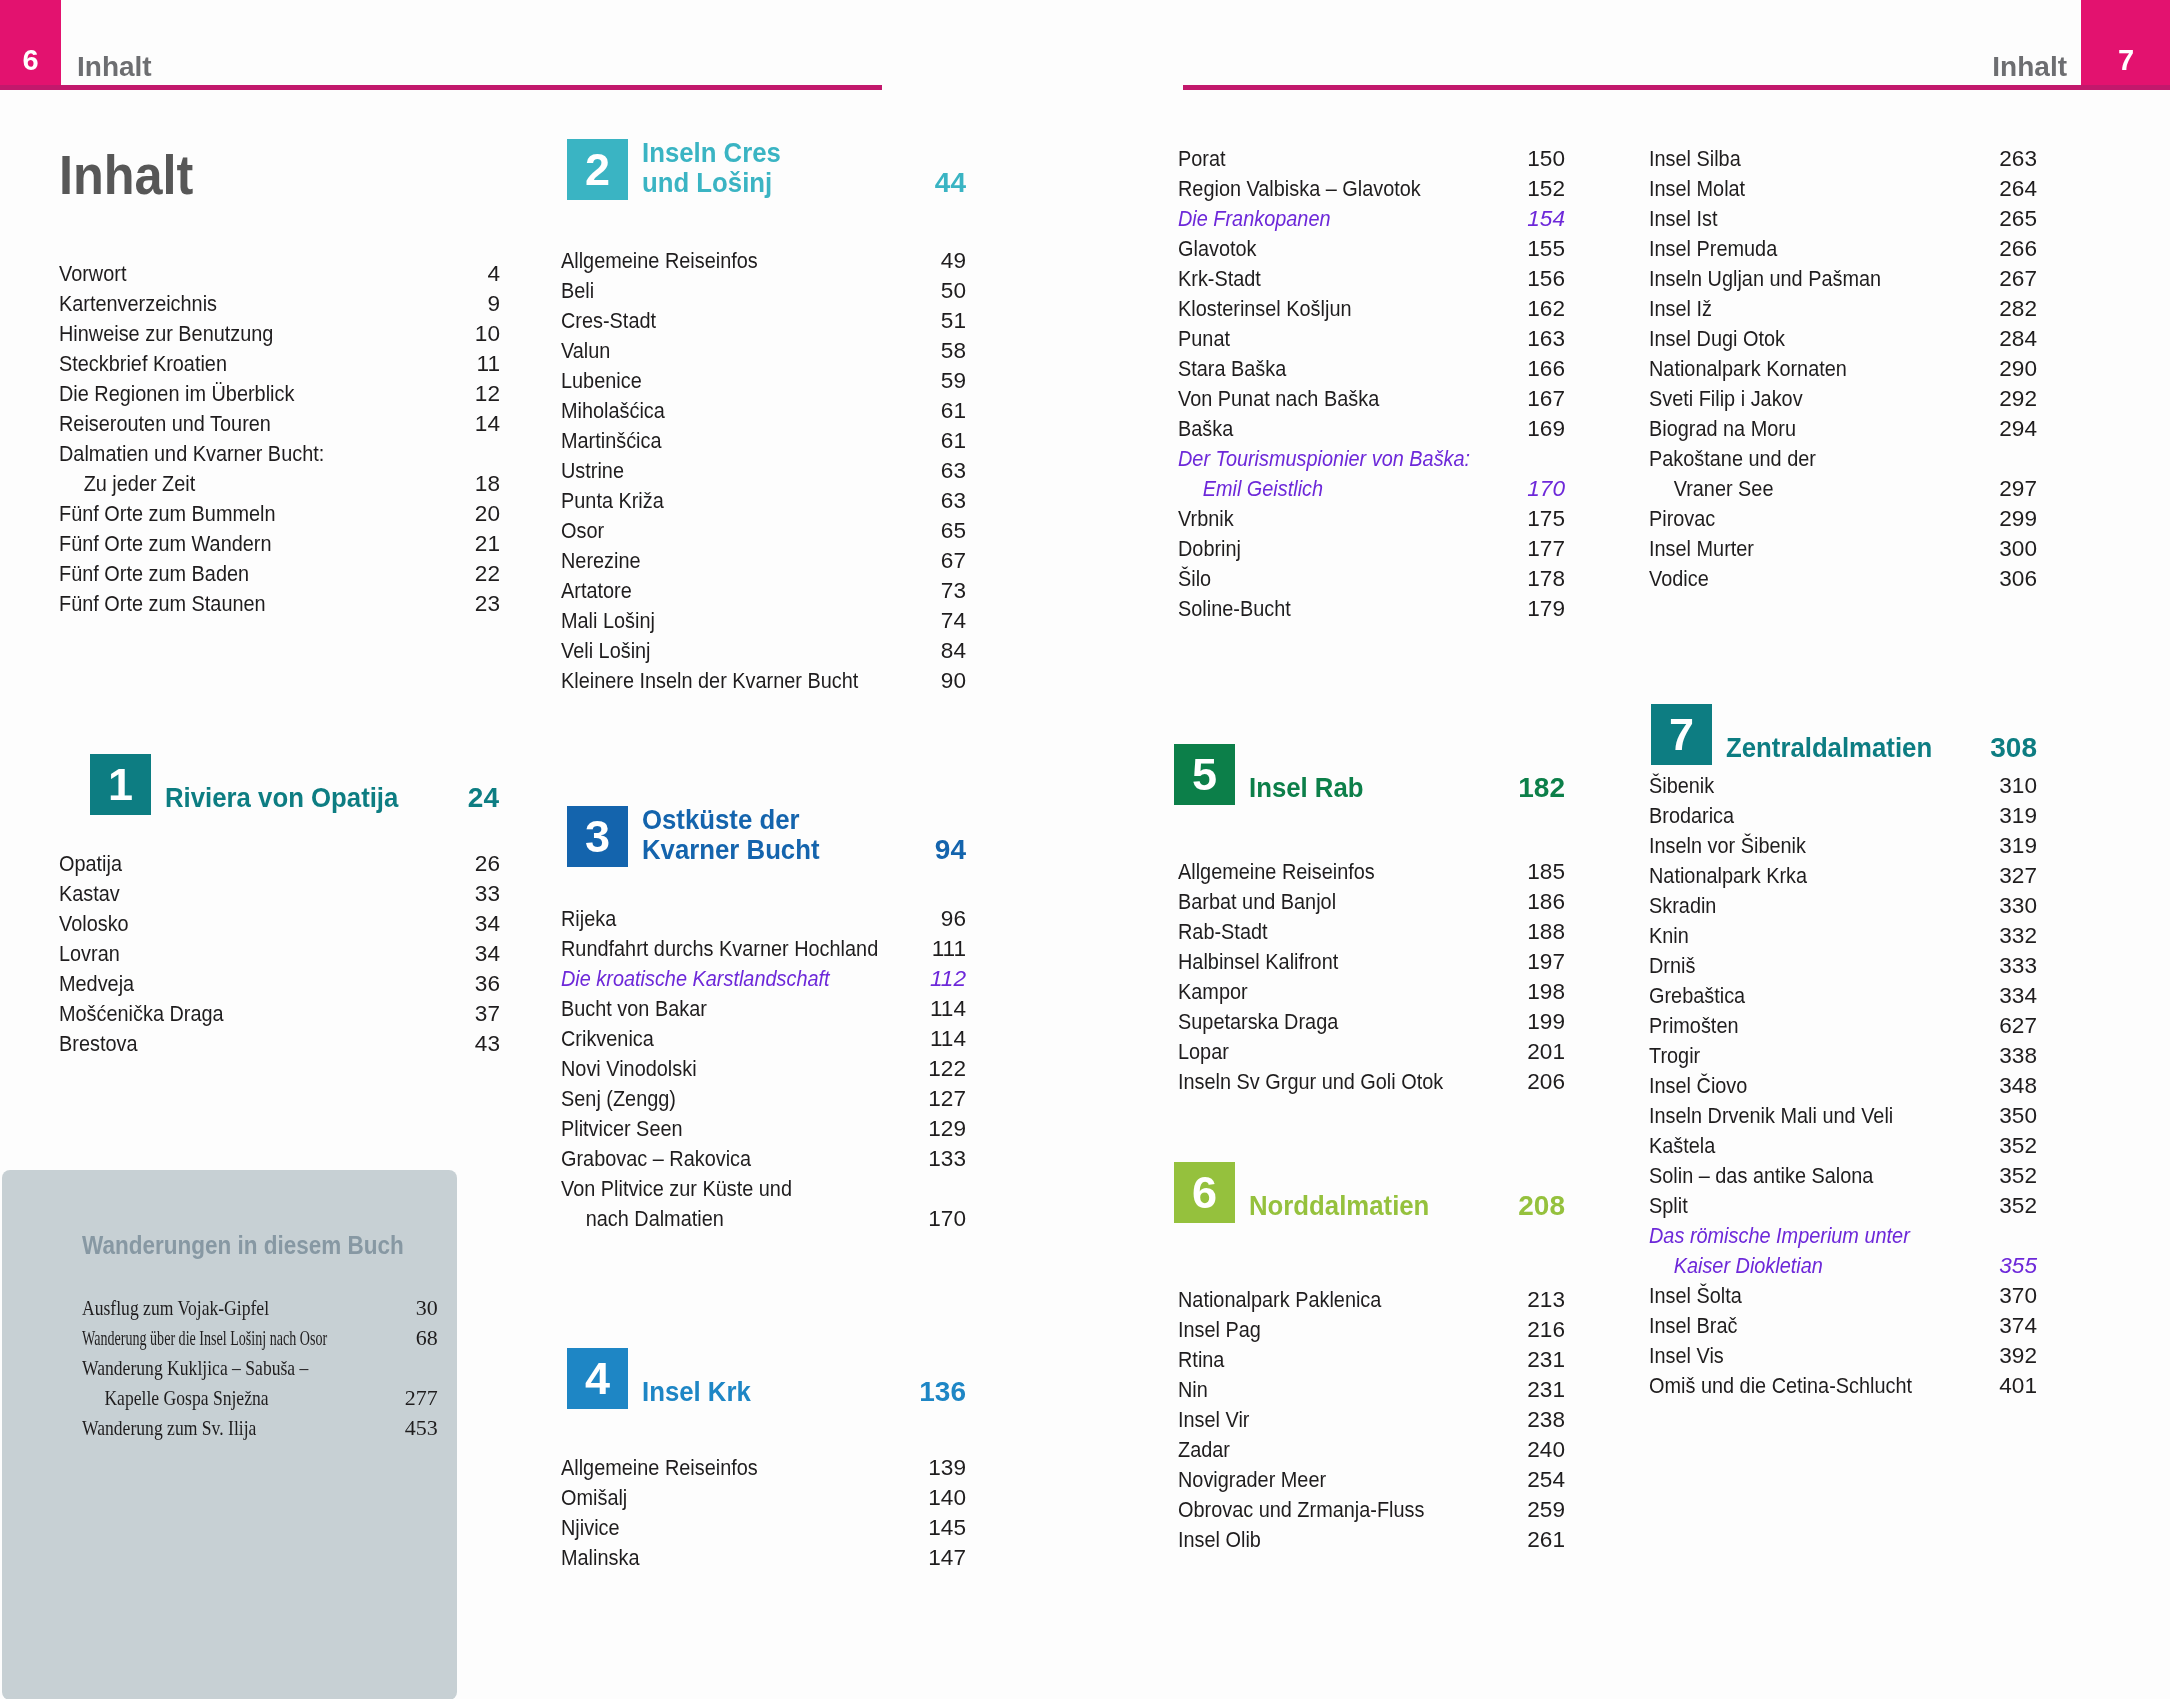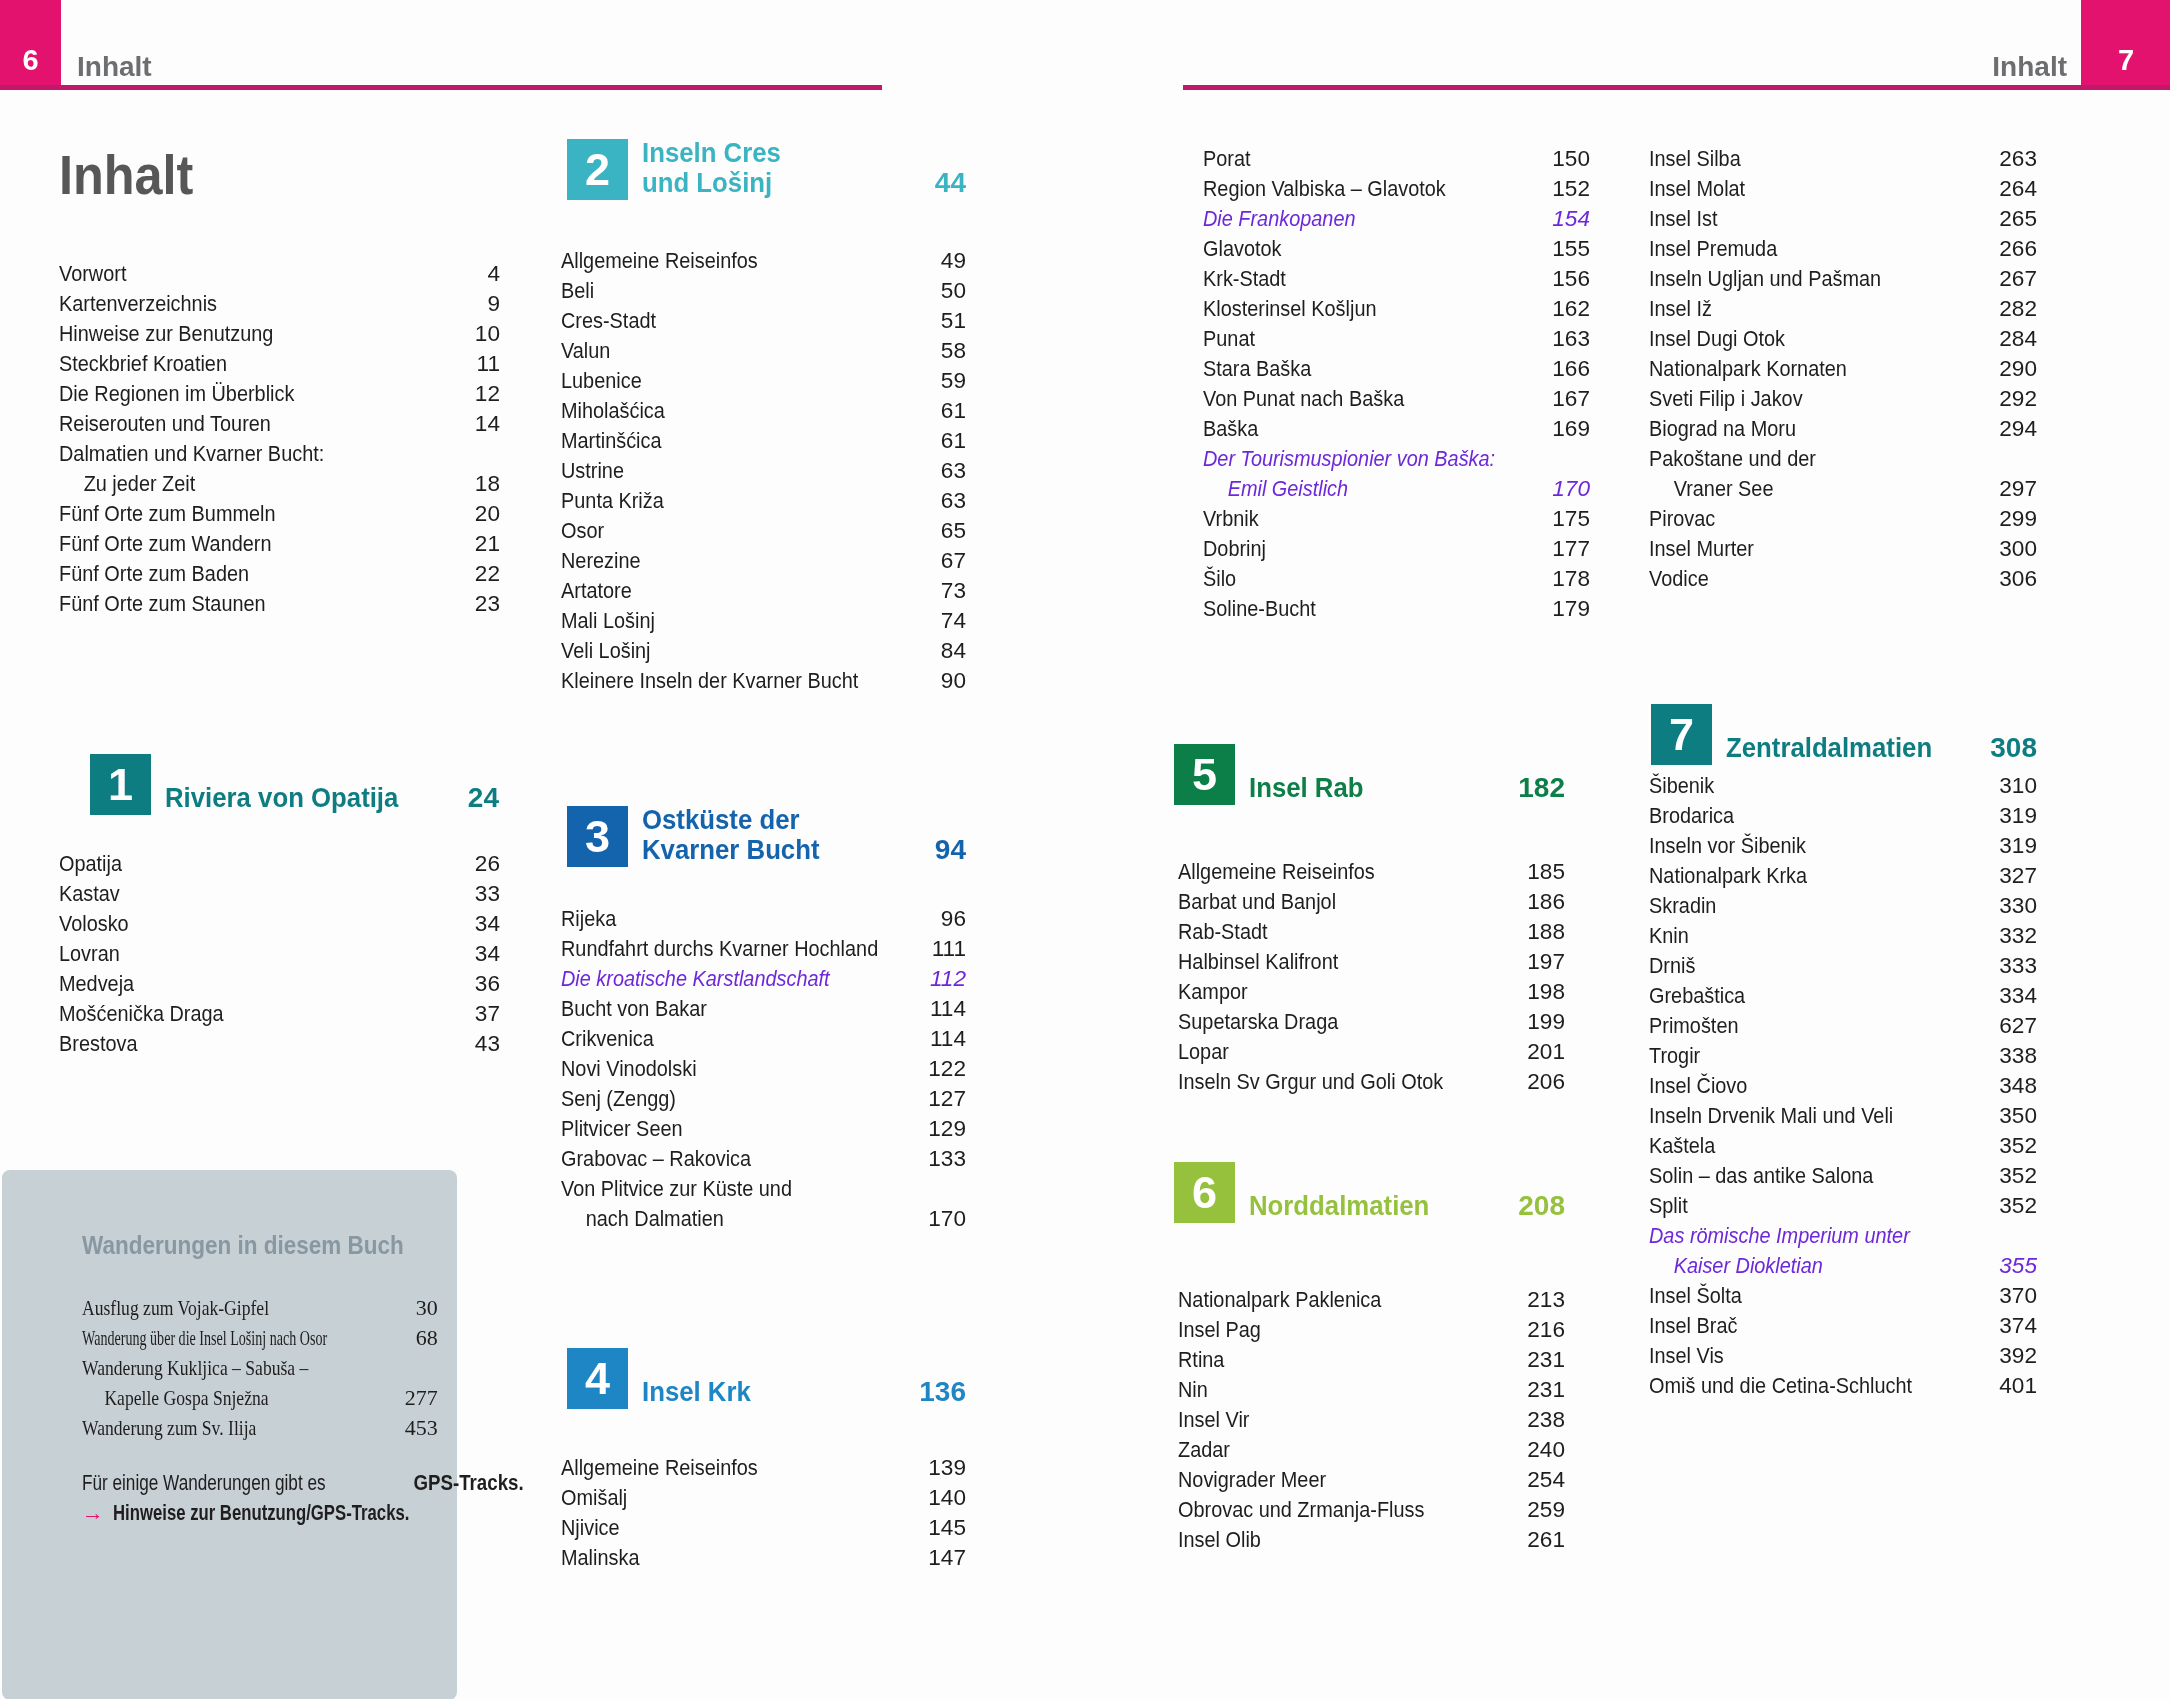--- a/index.html
+++ b/index.html
@@ -53,21 +53,21 @@
   #sec4{left:567px;top:1348px;width:399px;}
   #sec5{left:1174px;top:744px;width:391px;}
   #sec6{left:1174px;top:1162px;width:391px;}
   #sec7{left:1651px;top:704px;width:386px;}
 
   #col1-intro{left:59px;top:259px;width:441px;}
   #sec1-rows{left:59px;top:849px;width:441px;}
   #sec2-rows{left:561px;top:246px;width:405px;}
   #sec3-rows{left:561px;top:904px;width:405px;}
   #sec4-rows{left:561px;top:1453px;width:405px;}
-  #col3-rows{left:1178px;top:144px;width:387px;margin-left:25px;}
+  #col3-rows{left:1178px;top:144px;width:387px;}
   #sec5-rows{left:1178px;top:857px;width:387px;}
   #sec6-rows{left:1178px;top:1285px;width:387px;}
   #col4-rows{left:1649px;top:144px;width:388px;}
   #sec7-rows{left:1649px;top:771px;width:388px;}
 
   
   .graybox{position:absolute;left:1.8px;top:1170px;width:455px;height:530px;background:#c7d0d4;border-radius:8px;}
   .gb-heading{position:absolute;left:80px;top:60px;font-size:25px;font-weight:bold;color:#8798a3;
               line-height:30px;white-space:nowrap;transform:scaleX(0.9);transform-origin:0 50%;}
   .gb-rows{position:absolute;left:80px;top:123px;width:356px;}
@@ -209,30 +209,20 @@
         </div>
         <div class="row indent">
           <span class="label">Kapelle Gospa Snježna</span>
           <span class="num">277</span>
         </div>
         <div class="row">
           <span class="label">Wanderung zum Sv. Ilija</span>
           <span class="num">453</span>
         </div>
     </div>
-    <div class="gb-note">
-      <div class="l1">
-        <span class="n1a">Für einige Wanderungen gibt es</span>
-        <span class="n1b">GPS-Tracks.</span>
-      </div>
-      <div class="l2">
-        <span class="arrow">→</span>
-        <span class="n2">Hinweise zur Benutzung/GPS-Tracks.</span>
-      </div>
-    </div>
   </div>
 
   <div class="sec c2" id="sec2">
     <div class="box">
         <span>2</span>
       </div>
     <div class="titles">
       <div>Inseln Cres</div>
       <div>und Lošinj</div>
     </div>

